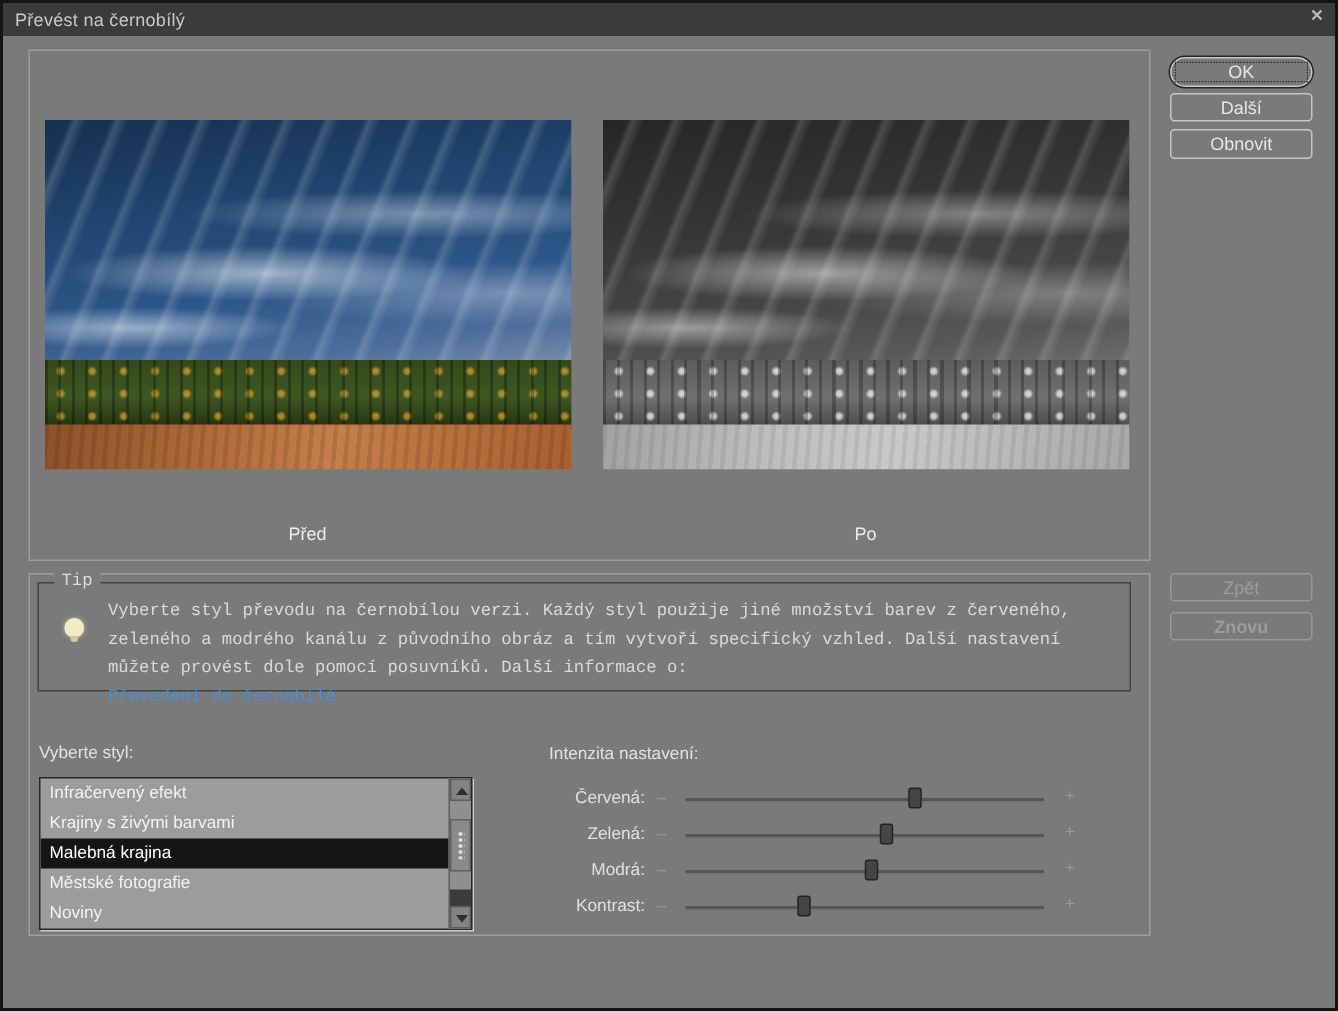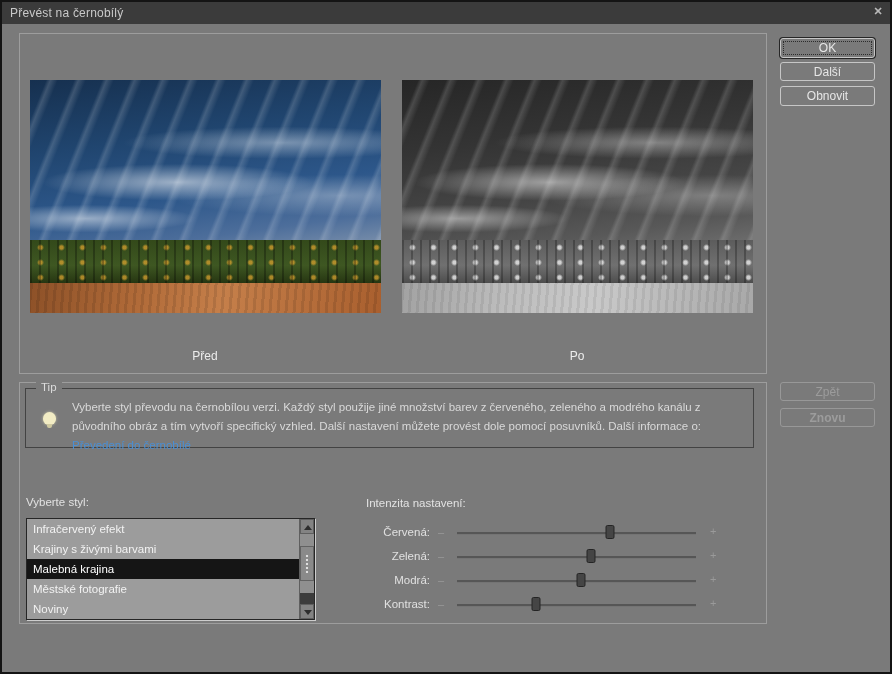--- a/index.html
+++ b/index.html
@@ -52,27 +52,27 @@
   .after .field{background:
     repeating-linear-gradient(95deg, rgba(0,0,0,.07) 0 3px, rgba(255,255,255,0) 3px 8px),
     linear-gradient(100deg,#a2a2a2 0%,#bdbdbd 30%,#c9c9c9 55%,#a8a8a8 100%);}
   .pimg-label{position:absolute;top:315px;width:60px;text-align:center;color:#ececec;font-size:12px;}
   .label-before{left:155px;}
   .label-after{left:527px;}
   
   .btn{position:absolute;left:780px;width:95px;height:20px;background:#7a7a7a;
        border:1px solid #c6c6c6;border-radius:3px;color:#e6e6e6;font-size:12px;
        text-align:center;line-height:18px;box-sizing:border-box;}
-  .btn-default{box-shadow:0 0 0 1px #262626;}
+  .btn-default{box-shadow:0 0 0 1px #262626;border-radius:10px;}
   .btn-default::after{content:'';position:absolute;left:2px;right:2px;top:2px;bottom:2px;
        border:1px dotted #2c2c2c;border-radius:1px;}
   .btn.disabled{border-color:#989898;color:#9c9c9c;}
   
-  .tip-box{position:absolute;left:25px;top:388px;width:729px;height:60px;
-           border:1px solid #434343;box-sizing:border-box;}
+  .tip-box{position:absolute;left:25px;top:388px;width:729px;height:73px;
+           border:1px solid #434343;box-sizing:border-box;font-family:Liberation Mono, monospace;}
   .tip-legend{position:absolute;left:10px;top:-8px;background:#7a7a7a;padding:0 5px;
               color:#dcdcdc;font-size:11.5px;}
   .bulb{position:absolute;left:17px;top:23px;width:13px;height:13px;background:#f2ecc4;
         border-radius:50% 50% 46% 46%;box-shadow:0 0 3px rgba(255,250,200,.6);}
   .bulb::after{content:'';position:absolute;left:4px;top:12px;width:5px;height:4px;
         background:#cfc9a0;border-radius:0 0 2px 2px;}
   .tip-text{position:absolute;left:46px;top:9px;width:674px;color:#d9d9d9;
             font-size:11.5px;line-height:19px;}
   .tip-link{display:block;color:#4a8fd4;text-decoration:none;font-size:11.5px;line-height:19px;}
   

